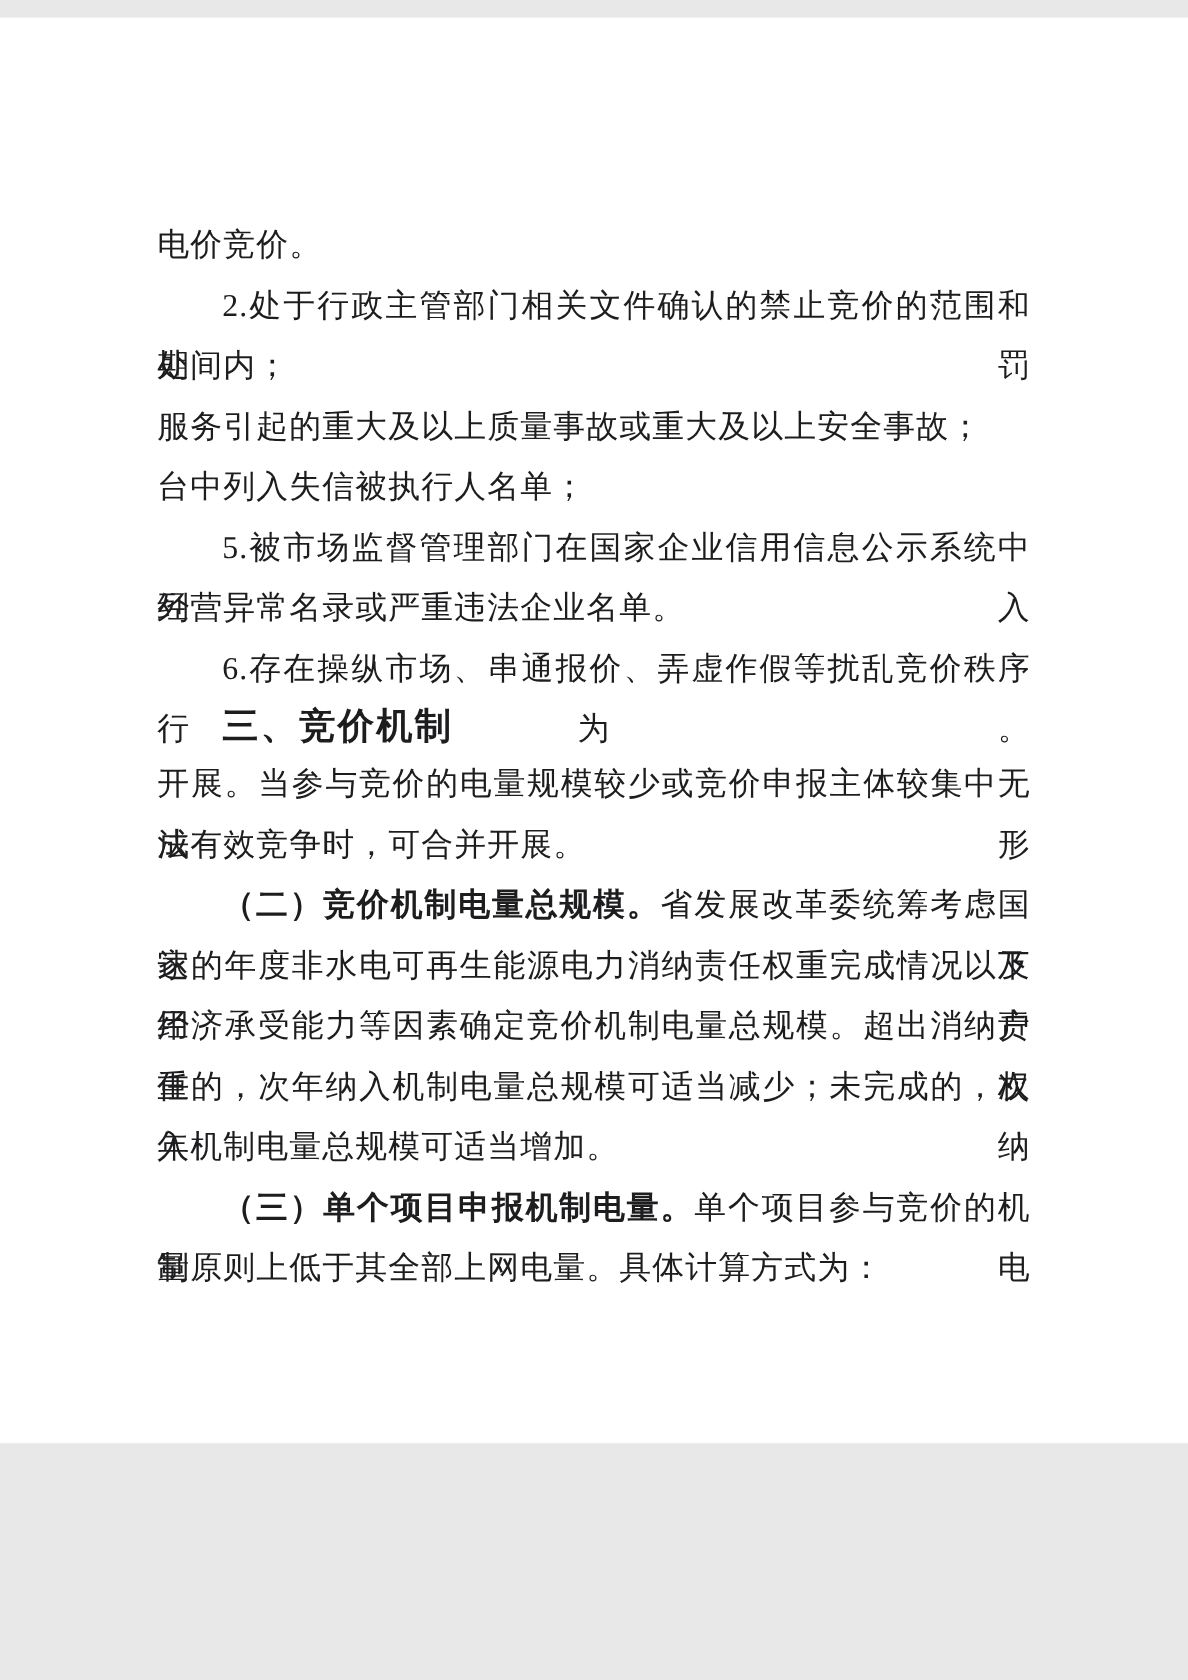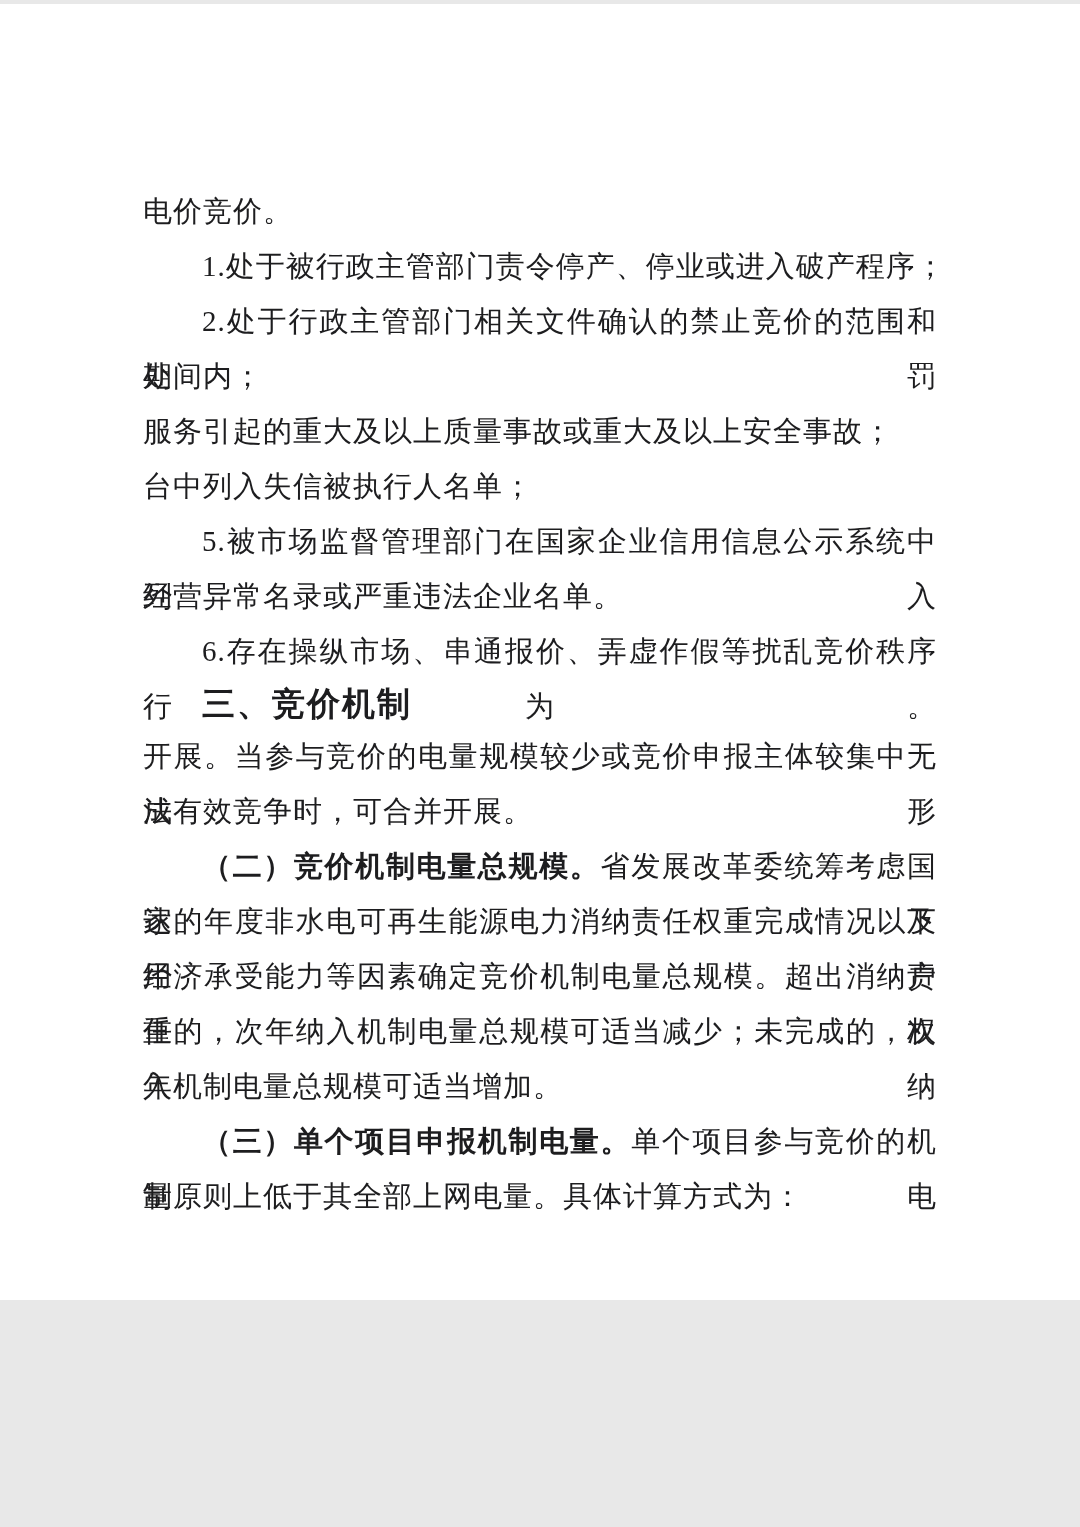--- a/index.html
+++ b/index.html
@@ -4,21 +4,21 @@
 <style>
   html, body {
     margin: 0;
     padding: 0;
     background: #e8e8e8;
   }
   .page {
     position: relative;
     width: 1080px;
     height: 1296px;
-    margin: 4px auto;
+    margin: 16px auto;
     background: #ffffff;
     color: #1d1d1f;
     font-family: "Liberation Serif", "DejaVu Serif", serif;
     overflow: hidden;
   }
   .content {
     position: absolute;
     left: 143px;
     top: 180px;
     width: 794px;
@@ -69,21 +69,20 @@
   }
 </style>
 </head>
 <body>
 
 <div class="page">
   <div class="content">
 
     <div class="line"><span>电价竞价。</span></div>
 
-    <div class="line indent"><span>1.处于被行政主管部门责令停产、停业或进入破产程序；</span></div>
 
     <div class="line indent just"><span>2.处于行政主管部门相关文件确认的禁止竞价的范围和处罚</span></div>
 
     <div class="line"><span>期间内；</span></div>
 
 
     <div class="line"><span>服务引起的重大及以上质量事故或重大及以上安全事故；</span></div>
 
 
     <div class="line"><span>台中列入失信被执行人名单；</span></div>

